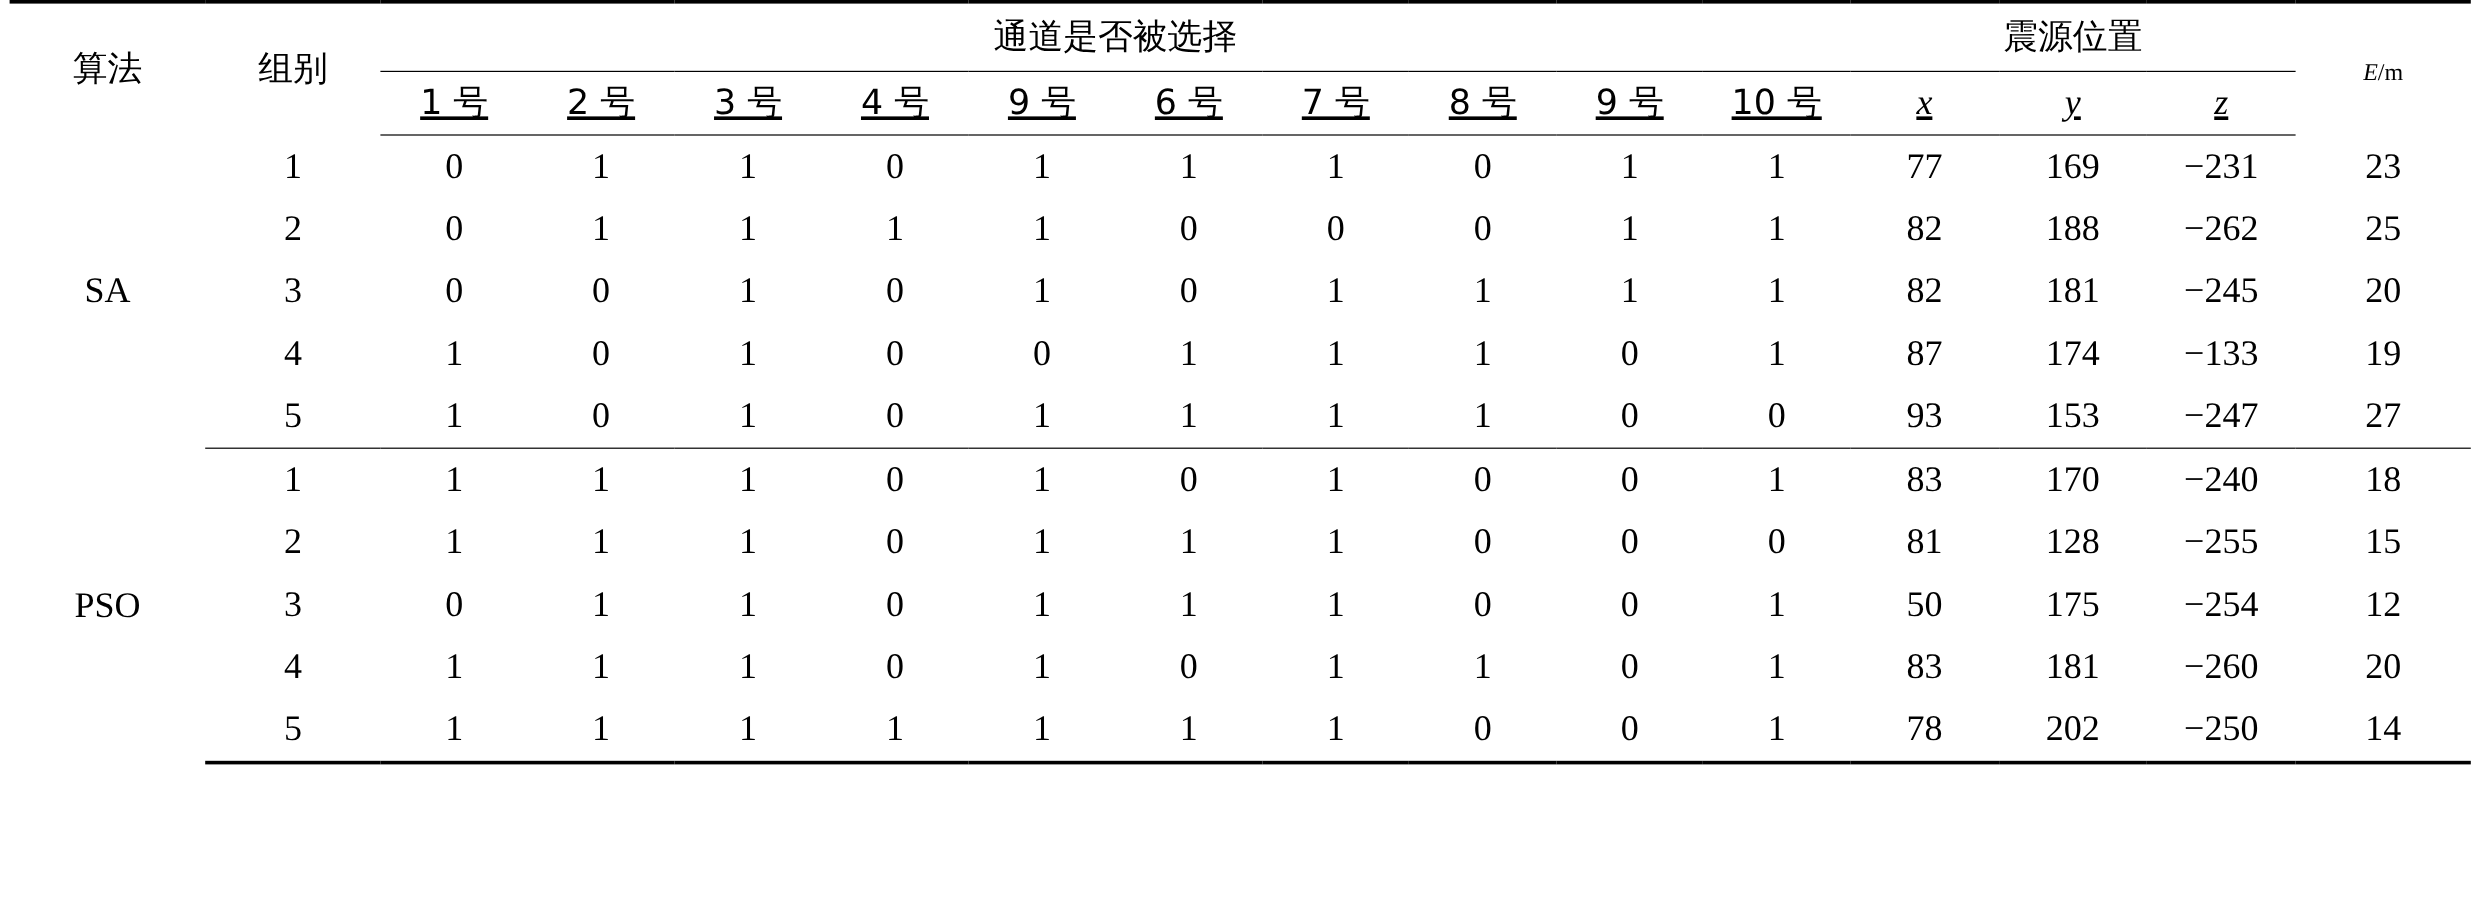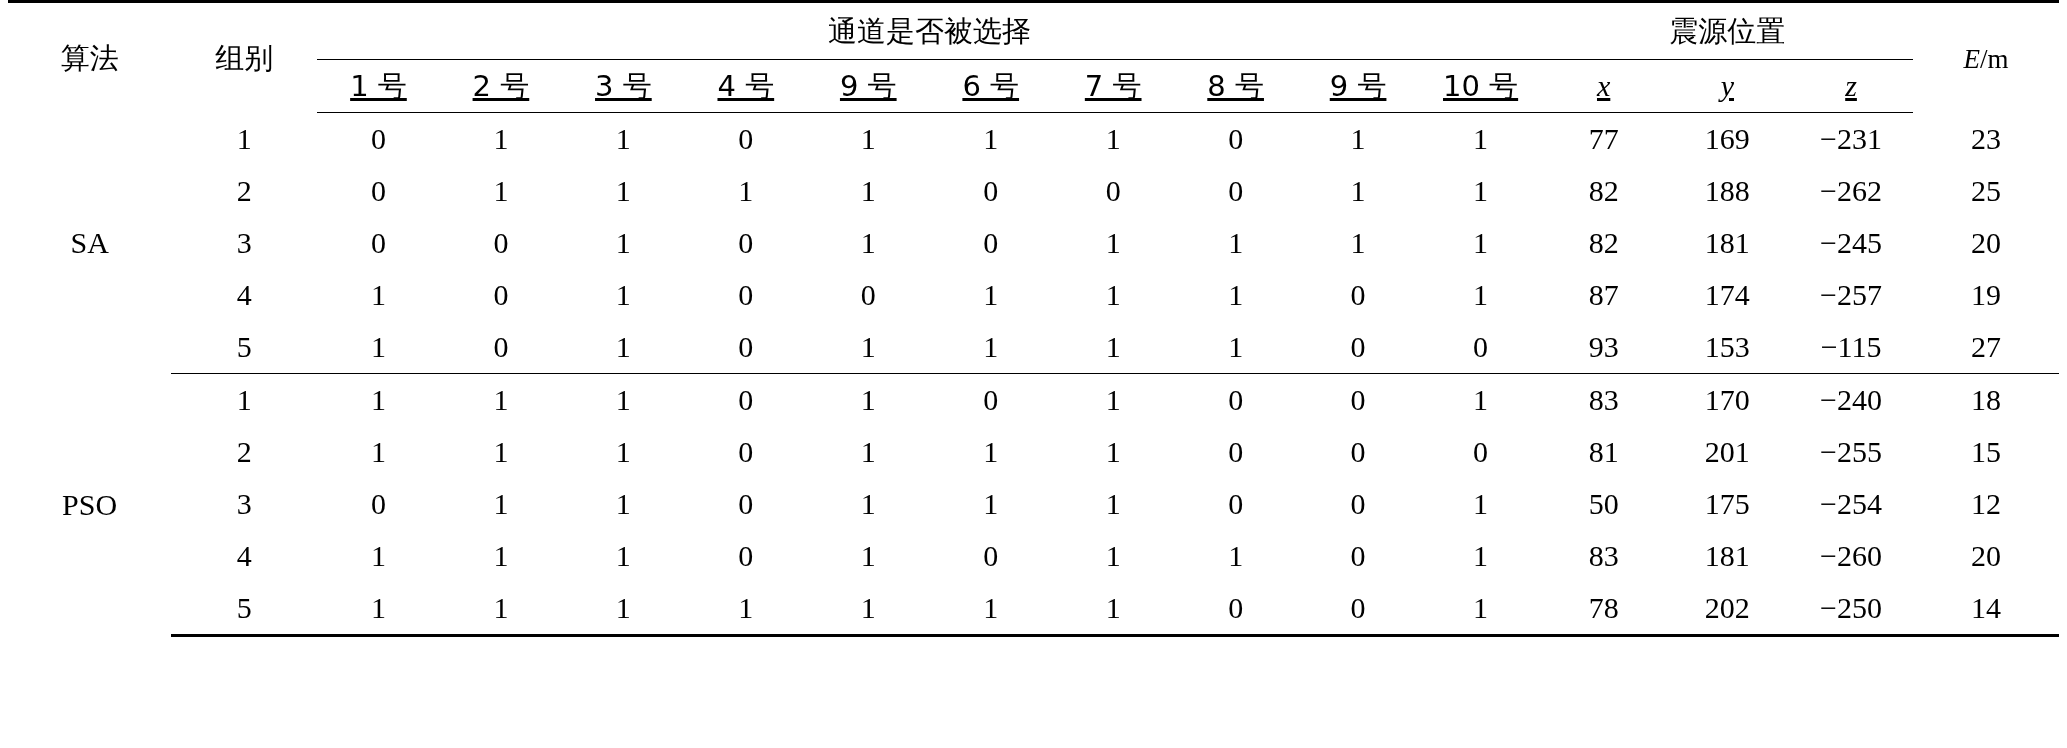--- a/index.html
+++ b/index.html
@@ -63,21 +63,21 @@
     font-size: 30px;
   }
   .ital {
     font-style: italic;
   }
   .cn {
     font-family: "DejaVu Sans", "Liberation Sans", sans-serif;
     font-size: 29px;
   }
   .unit-e {
-    font-size: 27px;
+    font-size: 20px;
   }
   
   col.c-algo  { width: 132px; }
   col.c-grp   { width: 118px; }
   col.c-ch    { width: 99px; }
   col.c-xyz   { width: 100px; }
   col.c-e     { width: 118px; }
 </style>
 </head>
 <body>
@@ -197,38 +197,38 @@
         <td class="body-cell">1</td>
         <td class="body-cell">0</td>
         <td class="body-cell">0</td>
         <td class="body-cell">1</td>
         <td class="body-cell">1</td>
         <td class="body-cell">1</td>
         <td class="body-cell">0</td>
         <td class="body-cell">1</td>
         <td class="body-cell">87</td>
         <td class="body-cell">174</td>
-        <td class="body-cell">−257</td>
+        <td class="body-cell">−133</td>
         <td class="body-cell">19</td>
       </tr>
       <tr>
         <td class="body-cell rule-mid">5</td>
         <td class="body-cell rule-mid">1</td>
         <td class="body-cell rule-mid">0</td>
         <td class="body-cell rule-mid">1</td>
         <td class="body-cell rule-mid">0</td>
         <td class="body-cell rule-mid">1</td>
         <td class="body-cell rule-mid">1</td>
         <td class="body-cell rule-mid">1</td>
         <td class="body-cell rule-mid">1</td>
         <td class="body-cell rule-mid">0</td>
         <td class="body-cell rule-mid">0</td>
         <td class="body-cell rule-mid">93</td>
         <td class="body-cell rule-mid">153</td>
-        <td class="body-cell rule-mid">−115</td>
+        <td class="body-cell rule-mid">−247</td>
         <td class="body-cell rule-mid">27</td>
       </tr>
 
       <tr>
         <td class="body-cell algo-cell" rowspan="5">PSO</td>
         <td class="body-cell">1</td>
         <td class="body-cell">1</td>
         <td class="body-cell">1</td>
         <td class="body-cell">1</td>
         <td class="body-cell">0</td>
@@ -249,21 +249,21 @@
         <td class="body-cell">1</td>
         <td class="body-cell">1</td>
         <td class="body-cell">0</td>
         <td class="body-cell">1</td>
         <td class="body-cell">1</td>
         <td class="body-cell">1</td>
         <td class="body-cell">0</td>
         <td class="body-cell">0</td>
         <td class="body-cell">0</td>
         <td class="body-cell">81</td>
-        <td class="body-cell">201</td>
+        <td class="body-cell">128</td>
         <td class="body-cell">−255</td>
         <td class="body-cell">15</td>
       </tr>
       <tr>
         <td class="body-cell">3</td>
         <td class="body-cell">0</td>
         <td class="body-cell">1</td>
         <td class="body-cell">1</td>
         <td class="body-cell">0</td>
         <td class="body-cell">1</td>

